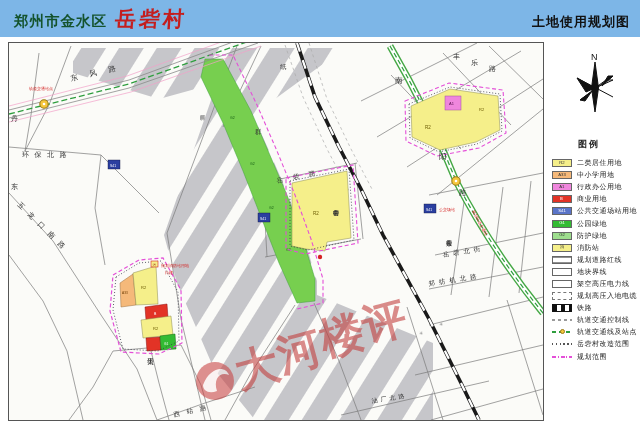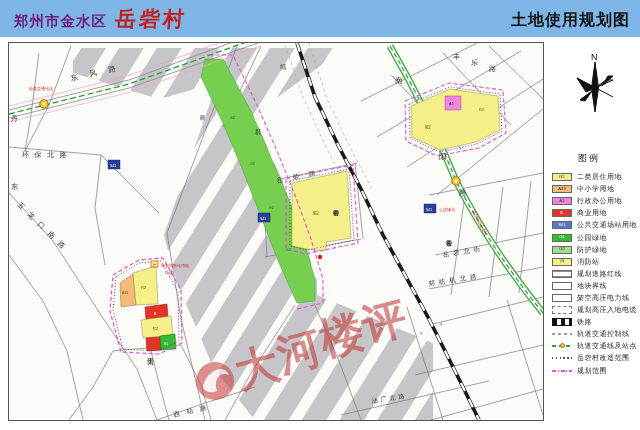--- a/index.html
+++ b/index.html
@@ -2,32 +2,32 @@
 <html><head>
 <meta charset="utf-8">
 <style>
   html,body{margin:0;padding:0;background:#ffffff;}
   #page{position:relative;width:640px;height:430px;background:#ffffff;overflow:hidden;
         font-family:"Liberation Sans","DejaVu Sans",sans-serif;}
   
   #header{position:absolute;left:0;top:0;width:640px;height:37px;background:#7db6e7;
           display:flex;align-items:center;}
   #header .h-left{display:flex;align-items:baseline;padding-left:14px;}
-  .h-region,.h-rest{font-size:14.5px;font-weight:bold;color:#701a75;letter-spacing:1px;}
+  .h-region,.h-rest{font-size:14.5px;font-weight:bold;color:#14532d;letter-spacing:1px;}
   .h-village{font-family:"DejaVu Serif","Liberation Serif",serif;font-size:21px;font-weight:bold;
              color:#c41e1e;margin:0 8px;letter-spacing:3px;transform:skewX(-4deg);}
-  .h-right{position:absolute;right:10px;bottom:6px;font-size:16px;font-weight:bold;color:#111;
+  .h-right{position:absolute;right:10px;bottom:6px;font-size:13px;font-weight:bold;color:#111;
            letter-spacing:1px;}
   
   #map-wrap{position:absolute;left:8px;top:42px;width:534px;height:377px;border:1px solid #555;
             background:#fbfbf8;}
   
   #side{position:absolute;left:546px;top:38px;width:94px;height:392px;background:#fff;}
   #compass{margin:12px 0 0 26px;width:46px;height:66px;}
-  #legend-title{margin:32px 0 6px 32px;font-size:9px;font-weight:normal;color:#222;letter-spacing:2px;}
+  #legend-title{margin:18px 0 6px 32px;font-size:9px;font-weight:bold;color:#222;letter-spacing:2px;}
   .lrow{display:flex;align-items:center;height:12.1px;padding-left:6px;}
   .sw{width:20px;height:8px;flex:0 0 20px;margin-right:5px;border:0.5px solid #666;
       display:flex;align-items:center;justify-content:center;box-sizing:border-box;position:relative;}
   .sw i{font-style:normal;font-size:4.5px;line-height:1;color:#333;transform:scale(0.95);}
   .sw.wt i{color:#fff;}
   .ltext{font-size:7px;color:#222;white-space:nowrap;letter-spacing:0.5px;}
   .sw-road{background:repeating-linear-gradient(0deg,#909090 0 0.8px,#ffffff 0.8px 2.6px);}
   .sw-parcel{background:#fff;}
   .sw-power{background:linear-gradient(#ffffff 0 42%,#555 42% 58%,#ffffff 58% 100%);}
   .sw-cable{background:#fff;border:0.8px dashed #777;}

